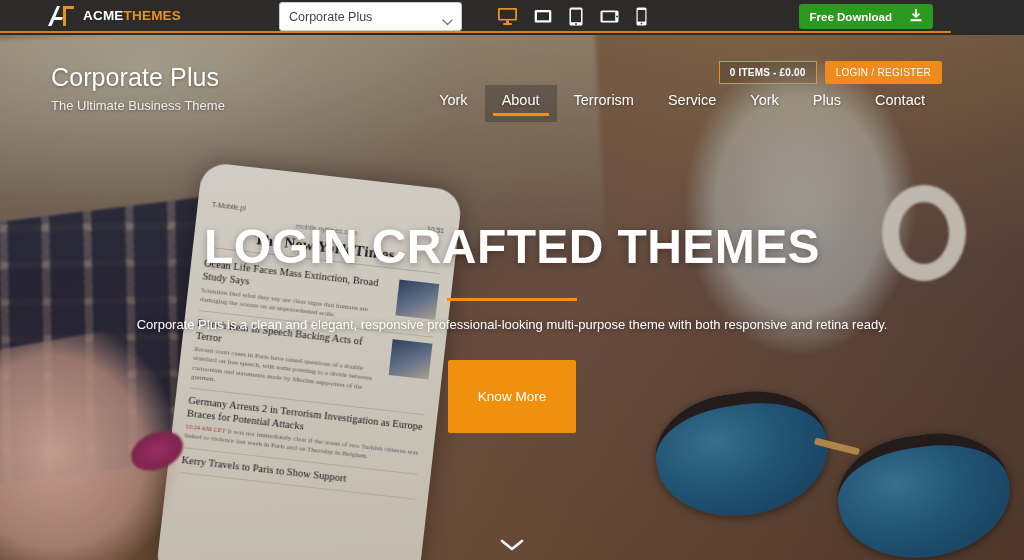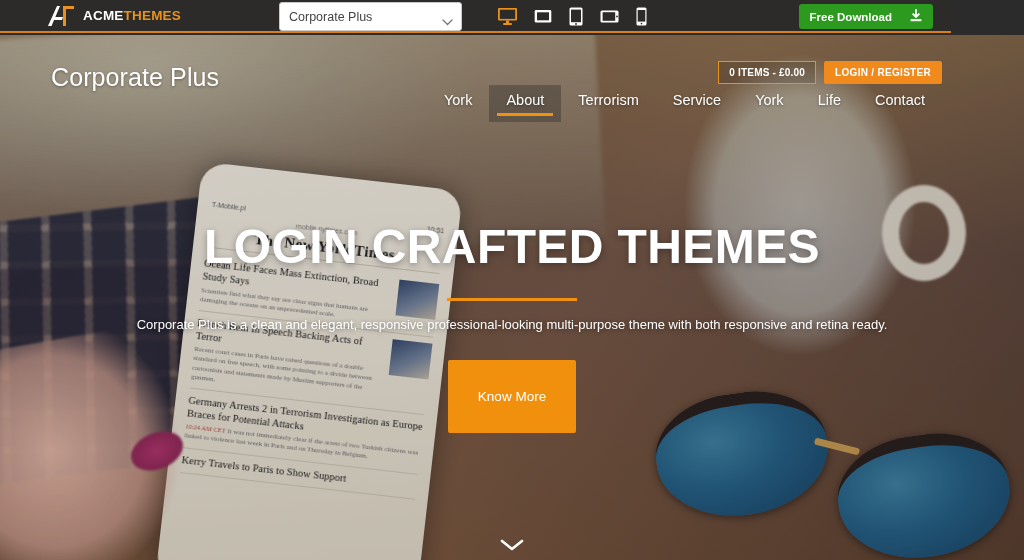--- a/index.html
+++ b/index.html
@@ -209,21 +209,21 @@
   #cart-box {
     border: 1px solid #e8921c;
     color: #ffffff;
     font-size: 10px; font-weight: bold; letter-spacing: .2px;
     padding: 5px 10px; border-radius: 0;
     background: rgba(0,0,0,.12);
     cursor: pointer;
   }
   #login-register-btn {
     background: #f08a1c; color: #ffffff;
-    font-size: 10px; font-weight: bold; letter-spacing: .3px;
+    font-size: 10px; font-weight: normal; letter-spacing: .3px;
     padding: 6px 11px; border: none; border-radius: 2px;
     font-family: "Liberation Sans", sans-serif;
     cursor: pointer;
   }
 
   #main-nav {
     position: absolute; right: 82px; top: 50px;
     display: flex; align-items: flex-end;
   }
   .nav-item {
@@ -405,34 +405,35 @@
   <div id="hero-glasses">
     <div class="lens" id="lens-left"></div>
     <div id="glasses-bridge"></div>
     <div class="lens" id="lens-right"></div>
   </div>
 
   <div id="hero-tint"></div>
 
   <div id="site-title-block">
     <div id="site-title">Corporate Plus</div>
+    <div id="site-tagline">The Ultimate Business Theme</div>
   </div>
 
   <div id="utility-bar">
     <div id="cart-box">0 ITEMS - £0.00</div>
     <button id="login-register-btn">LOGIN / REGISTER</button>
   </div>
 
   <nav id="main-nav">
     <div class="nav-item">York</div>
     <div class="nav-item active">About</div>
     <div class="nav-item">Terrorism</div>
     <div class="nav-item">Service</div>
     <div class="nav-item">York</div>
-    <div class="nav-item">Life</div>
+    <div class="nav-item">Plus</div>
     <div class="nav-item">Contact</div>
   </nav>
 
   <div id="hero-copy">
     <h1 id="hero-headline">LOGIN CRAFTED THEMES</h1>
     <div id="hero-divider"></div>
     <p id="hero-subtitle">Corporate Plus is a clean  and elegant, responsive professional-looking multi-purpose theme with both responsive and retina ready.</p>
     <button id="know-more-btn">Know More</button>
   </div>
 

